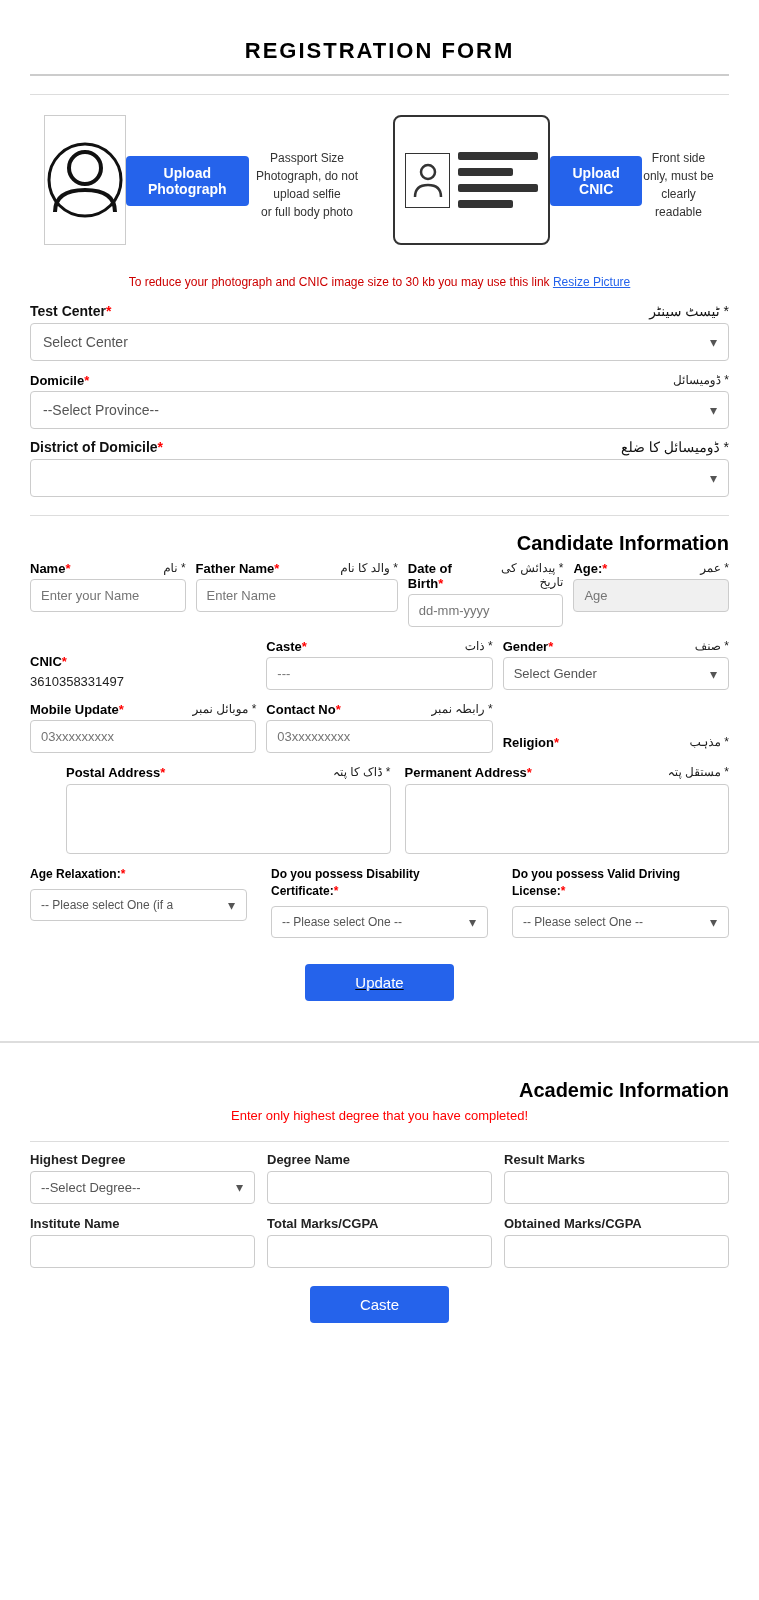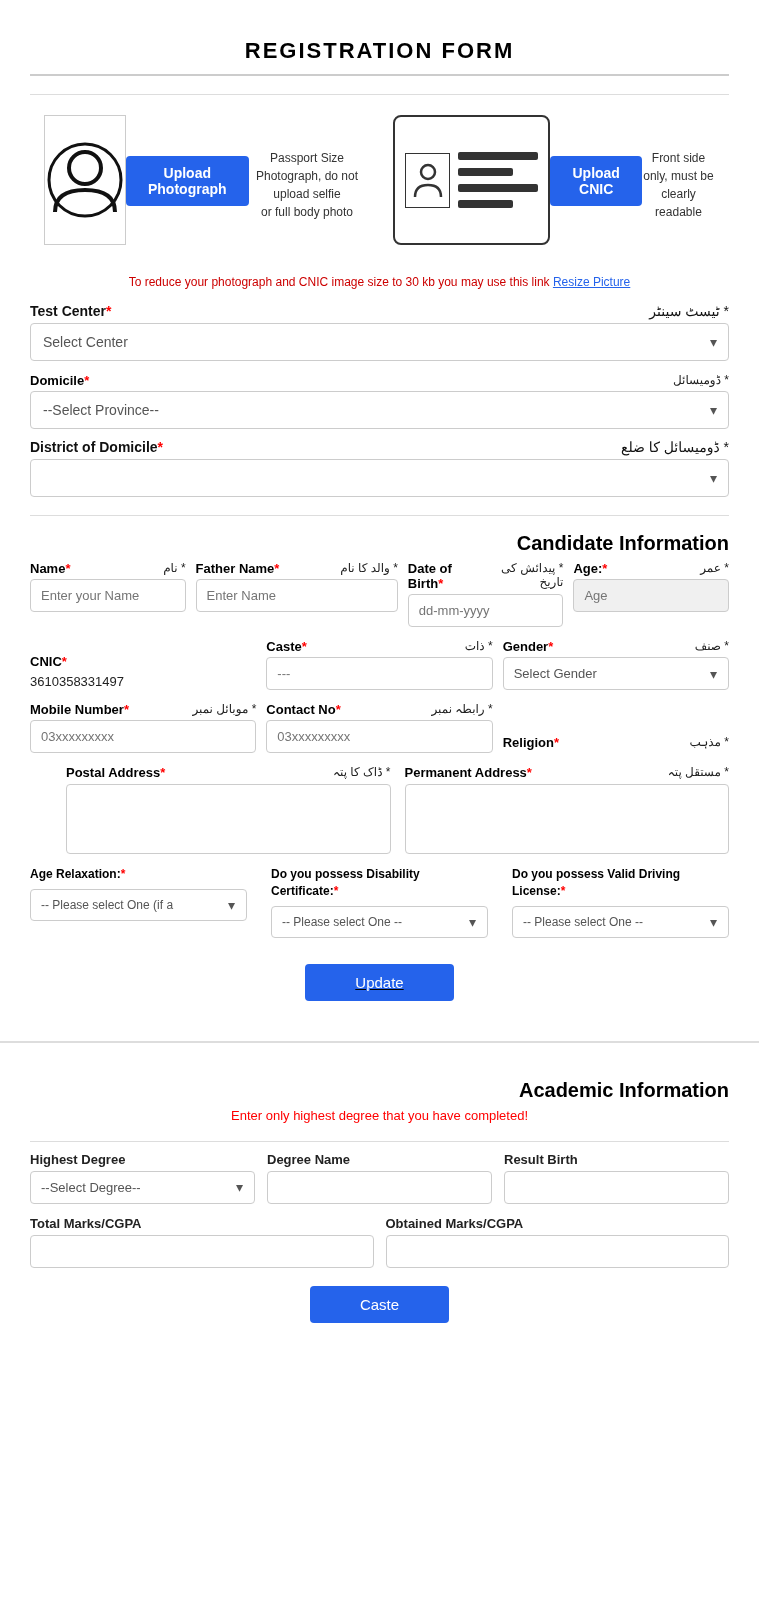--- a/index.html
+++ b/index.html
@@ -504,21 +504,21 @@
             <option>Select Gender</option>
           </select>
         </div>
       </div>
     </div>
 
     <div class="three-col">
       <div class="col">
         <div class="col-label-row">
           <span class="col-label">
-            <span>Mobile Number</span><span class="req">*</span>
+            <span>Mobile Update</span><span class="req">*</span>
           </span>
           <span class="col-label-urdu">* موبائل نمبر</span>
         </div>
         <input class="form-input-sm" type="text" placeholder="03xxxxxxxxx" style="">
       </div>
       <div class="col">
         <div class="col-label-row">
           <span class="col-label">
             <span>Contact No</span><span class="req">*</span>
           </span>
@@ -607,26 +607,30 @@
           <select class="form-select" style="font-size:13px; padding:8px 10px;">
             <option>--Select Degree--</option>
           </select>
         </div>
       </div>
       <div class="acad-col">
         <span class="acad-label">Degree Name</span>
         <input class="acad-input" type="text" style="">
       </div>
       <div class="acad-col">
-        <span class="acad-label">Result Birth</span>
+        <span class="acad-label">Result Marks</span>
         <input class="acad-input" type="text" style="">
       </div>
     </div>
 
     <div class="acad-row">
+      <div class="acad-col">
+        <span class="acad-label">Institute Name</span>
+        <input class="acad-input" type="text" style="">
+      </div>
       <div class="acad-col">
         <span class="acad-label">Total Marks/CGPA</span>
         <input class="acad-input" type="text" style="">
       </div>
       <div class="acad-col">
         <span class="acad-label">Obtained Marks/CGPA</span>
         <input class="acad-input" type="text" style="">
       </div>
     </div>
 

